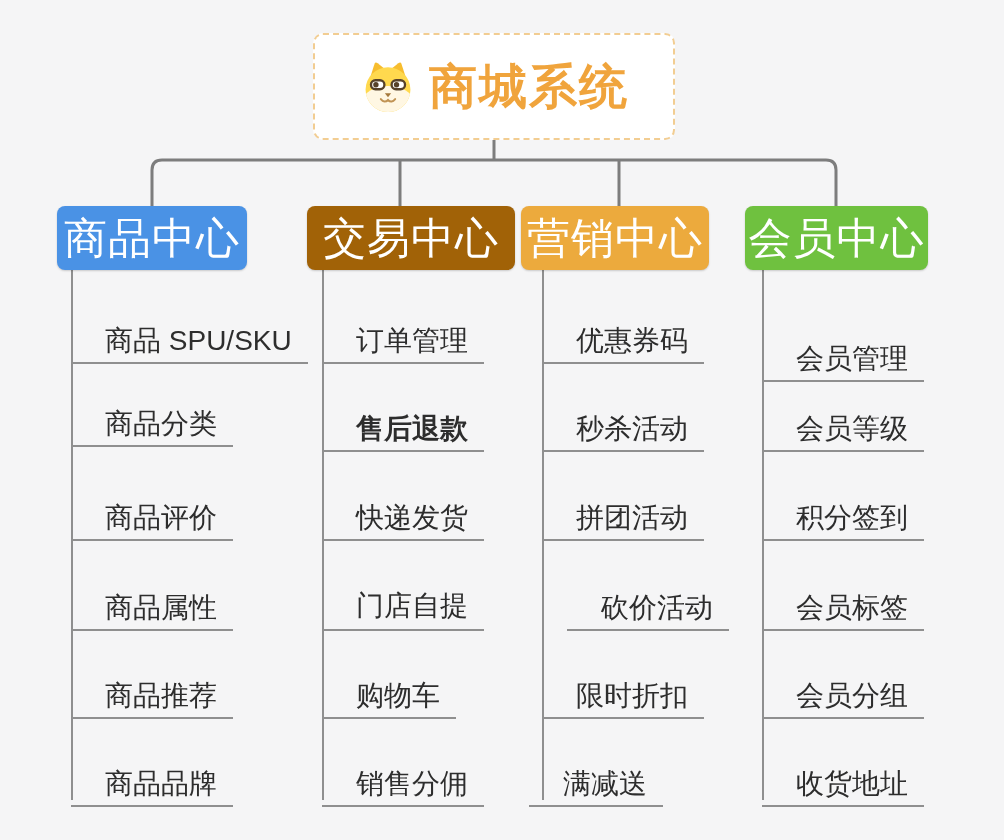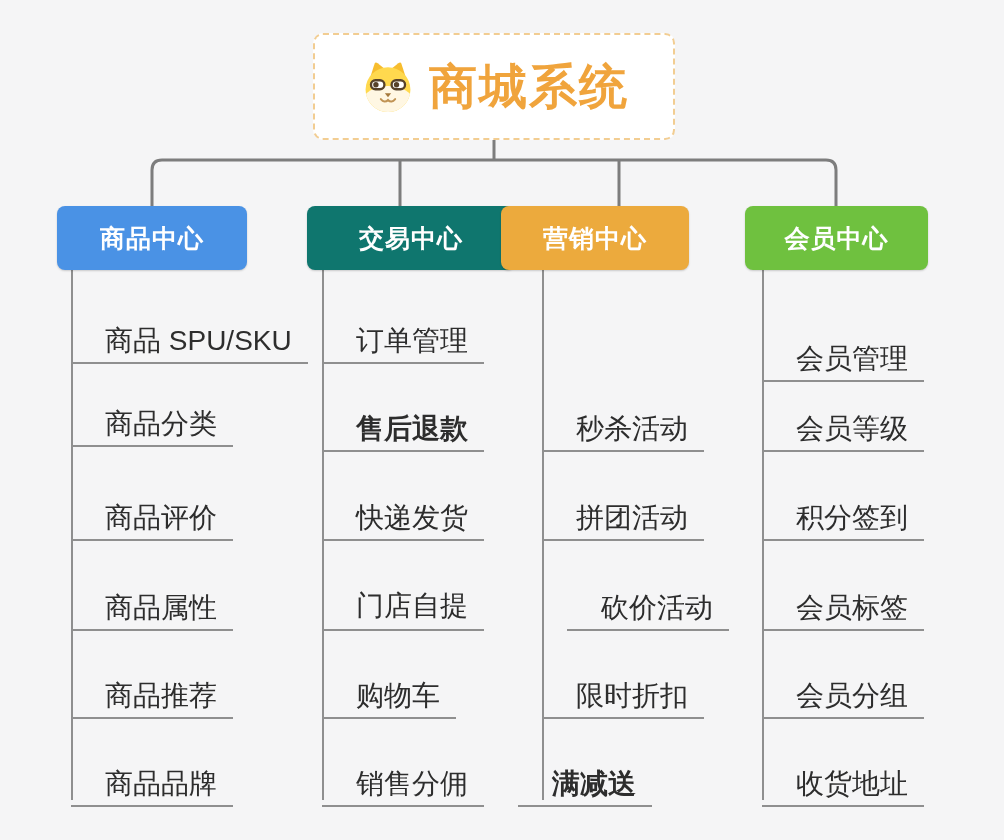--- a/index.html
+++ b/index.html
@@ -17,21 +17,21 @@
     box-sizing:border-box;
   }
   .root-title{font-size:48px;font-weight:700;color:#f0a43c;letter-spacing:2px;line-height:1;}
 
   
   .branch-box{
     position:absolute;height:64px;border-radius:8px;
     display:flex;align-items:center;justify-content:center;
     box-shadow:0 1px 2px rgba(0,0,0,.18);
   }
-  .branch-label{color:#ffffff;font-size:25px;font-weight:700;letter-spacing:1px;line-height:1;}
+  .branch-label{color:#ffffff;font-size:43px;font-weight:400;letter-spacing:1px;line-height:1;}
 
   
   .spine{position:absolute;width:2px;background:#8f8f8f;}
 
   
   .tree-item{
     position:absolute;height:52px;display:flex;align-items:flex-end;
     padding:0 16px 7px 34px;border-bottom:2px solid #8f8f8f;
     font-size:28px;color:#2d2d2d;white-space:nowrap;line-height:1;
   }
@@ -75,38 +75,39 @@
     <div class="branch-box" style="left: 57px; top: 206px; width: 190px; background: rgb(74, 146, 229);">
       <span class="branch-label">商品中心</span>
     </div>
     <div class="tree-item" style="left: 71px; top: 303px;">商品 SPU/SKU</div>
     <div class="tree-item" style="left: 71px; top: 386px;">商品分类</div>
     <div class="tree-item" style="left: 71px; top: 480px;">商品评价</div>
     <div class="tree-item" style="left: 71px; top: 570px;">商品属性</div>
     <div class="tree-item" style="left: 71px; top: 658px;">商品推荐</div>
     <div class="tree-item" style="left: 71px; top: 746px;">商品品牌</div>
     <div class="spine" style="left: 322px; top: 266px; height: 534px;"></div>
-    <div class="branch-box" style="left: 307px; top: 206px; width: 208px; background: #0f766e;">
+    <div class="branch-box" style="left: 307px; top: 206px; width: 208px; background: #a16207;">
       <span class="branch-label">交易中心</span>
     </div>
     <div class="tree-item" style="left: 322px; top: 303px;">订单管理</div>
     <div class="tree-item" style="left: 322px; top: 391px; font-weight: bold;">售后退款</div>
     <div class="tree-item" style="left: 322px; top: 480px;">快递发货</div>
     <div class="tree-item" style="left: 322px; top: 570px; font-family: Liberation Mono, monospace;">门店自提</div>
     <div class="tree-item" style="left: 322px; top: 658px;">购物车</div>
     <div class="tree-item" style="left: 322px; top: 746px;">销售分佣</div>
     <div class="spine" style="left: 542px; top: 266px; height: 534px;"></div>
-    <div class="branch-box" style="left: 501px; top: 206px; width: 188px; background: rgb(236, 170, 61);">
+    <div class="branch-box" style="left: 521px; top: 206px; width: 188px; background: rgb(236, 170, 61);">
       <span class="branch-label">营销中心</span>
     </div>
+    <div class="tree-item" style="left: 542px; top: 303px;">优惠券码</div>
     <div class="tree-item" style="left: 542px; top: 391px;">秒杀活动</div>
     <div class="tree-item" style="left: 542px; top: 480px;">拼团活动</div>
     <div class="tree-item" style="left: 542px; top: 570px; margin-left: 25px;">砍价活动</div>
     <div class="tree-item" style="left: 542px; top: 658px;">限时折扣</div>
-    <div class="tree-item" style="left: 518px; top: 746px; font-weight: bold;">满减送</div>
+    <div class="tree-item" style="left: 529px; top: 746px;">满减送</div>
     <div class="spine" style="left: 762px; top: 266px; height: 534px;"></div>
     <div class="branch-box" style="left: 745px; top: 206px; width: 183px; background: rgb(111, 193, 63);">
       <span class="branch-label">会员中心</span>
     </div>
     <div class="tree-item" style="left: 762px; top: 321px;">会员管理</div>
     <div class="tree-item" style="left: 762px; top: 391px;">会员等级</div>
     <div class="tree-item" style="left: 762px; top: 570px;">会员标签</div>
     <div class="tree-item" style="left: 762px; top: 480px;">积分签到</div>
     <div class="tree-item" style="left: 762px; top: 658px;">会员分组</div>
     <div class="tree-item" style="left: 762px; top: 746px;">收货地址</div>

